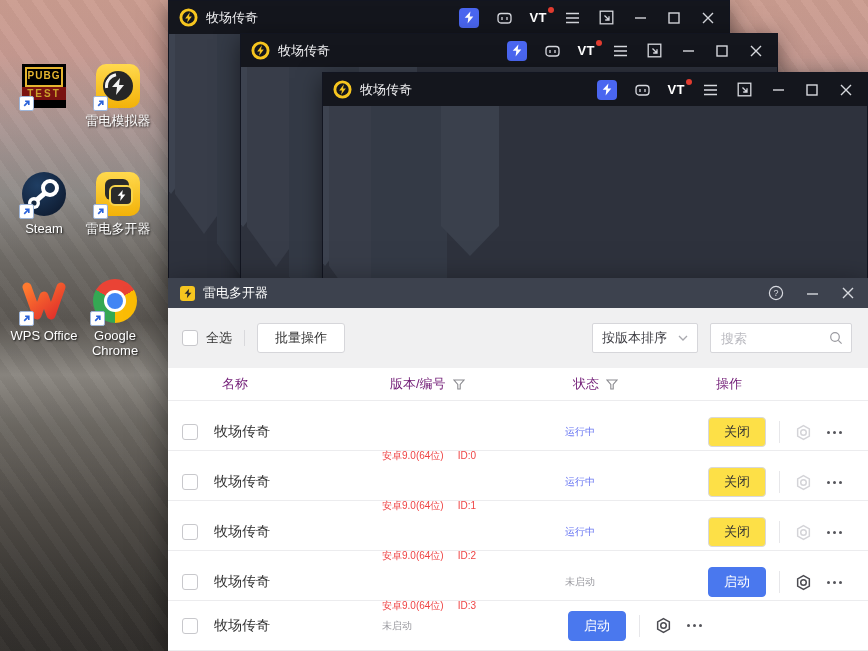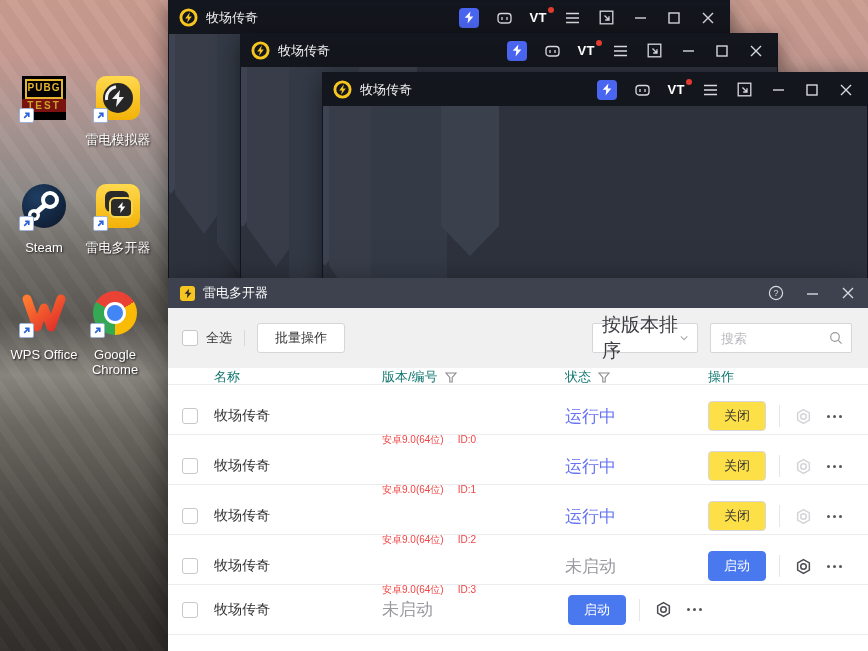--- a/index.html
+++ b/index.html
@@ -7,21 +7,21 @@
   body { font-family:"Liberation Sans", sans-serif; position:relative;
          background:linear-gradient(180deg,
            #cc9e91 0px, #c89b92 55px, #ab9794 125px, #908c89 195px,
            #716d68 255px, #5c5853 320px, #8b8781 375px, #6e6a64 425px,
            #504c47 510px, #3c3935 590px, #322f2c 651px); }
   body::after { content:""; position:absolute; inset:0; pointer-events:none;
     background:repeating-linear-gradient(55deg, rgba(255,255,255,.025) 0 9px, rgba(0,0,0,.03) 9px 21px); }
 
   
   .desk-icon { position:absolute; width:84px; text-align:center; cursor:pointer; z-index:1; }
-  .di-art { position:relative; width:44px; height:44px; margin:12px auto;border-radius:15px; }
+  .di-art { position:relative; width:44px; height:44px; margin:0 auto;border-radius:15px; }
   .di-label { margin-top:5px; color:#fff; font-size:13px; line-height:15px;
               text-shadow:1px 1px 2px rgba(0,0,0,.85); }
   .shortcut { position:absolute; left:-3px; bottom:-3px; width:15px; height:15px;
               background:#fff; border:1px solid #9db4d8; border-radius:2px;
               display:flex; align-items:center; justify-content:center; }
   
   .pubg { width:44px; height:44px; background:#000; display:flex; flex-direction:column; overflow:hidden; }
   .pubg-frame { margin:3px 3px 0; border:2px solid #e5b52f; color:#e5b52f; font-weight:bold;
                 font-size:10px; text-align:center; line-height:14px; height:20px; letter-spacing:1px; }
   .pubg-test { height:13px; background:#7a1210; color:#caa22c; font-weight:bold; font-size:10px;
@@ -86,37 +86,37 @@
   .toolbar { height:60px; background:#f0f0f1; display:flex; align-items:center; padding:0 16px 0 14px; flex:none; }
   .checkbox { width:16px; height:16px; background:#fff; border:1px solid #c8c8cc; border-radius:3px;
               display:inline-block; cursor:pointer; flex:none; }
   .selall-label { font-size:13px; color:#333; margin-left:8px; }
   .vdiv { width:1px; height:16px; background:#d9d9dc; margin:0 12px; }
   .btn-batch { height:30px; padding:0 17px; background:#fff; border:1px solid #d6d6da; border-radius:3px;
                font-size:13px; color:#333; cursor:pointer; font-family:inherit; }
   .tb-right { margin-left:auto; display:flex; align-items:center; gap:12px; }
   .dropdown { width:106px; height:30px; background:#fff; border:1px solid #d6d6da; border-radius:2px;
               display:flex; align-items:center; justify-content:space-between; padding:0 9px;
-              font-size:19px; color:#3c3c42; cursor:pointer; }
+              font-size:13px; color:#3c3c42; cursor:pointer; }
   .searchbox { width:142px; height:30px; background:#fff; border:1px solid #d6d6da; border-radius:2px;
                display:flex; align-items:center; padding:0 8px 0 10px; }
   .searchbox input { border:none; outline:none; flex:1; min-width:0; font-size:13px; color:#333;
                font-family:inherit; background:transparent; }
   .searchbox input::placeholder { color:#b9b9bf; }
 
   .grid { display:grid; grid-template-columns:46px 168px 183px 140px 1fr; align-items:center; }
-  .thead { height:17px; border-bottom:1px solid #ececee; font-size:13px; color:#0f766e; flex:none; }
+  .thead { height:33px; border-bottom:1px solid #ececee; font-size:13px; color:#701a75; flex:none;padding-left:8px; }
   .th { display:flex; align-items:center; gap:7px; }
   .rows { flex:1; overflow:hidden; }
   .row { height:50px; border-bottom:1px solid #ececee; background:#fff; }
   .c-check { padding-left:14px; display:flex; }
   .c-name { font-size:14px; color:#333; }
   .c-ver { font-size:10px; color:#ef4444;margin-top:48px; }
   .iid { margin-left:14px; }
-  .c-status { font-size:17px; }
+  .c-status { font-size:10px; }
   .st-run { color:#6674f2; }
   .st-off { color:#9a9aa0; }
   .c-act { display:flex; align-items:center; }
   .btn-act { width:58px; height:30px; border-radius:4px; font-size:13px; cursor:pointer;
              margin-left:3px; font-family:inherit; }
   .btn-white { background:#fde047; border:1px solid #d8d8dc; color:#333; }
   .btn-blue { background:#4a78ee; border:1px solid #4a78ee; color:#fff; }
   .vsep { width:1px; height:22px; background:#e7e7ea; margin:0 14px 0 13px; }
   .gear { width:18px; height:18px; display:flex; align-items:center; justify-content:center; cursor:pointer; }
   .gear-on  { color:#4c4c52; }

